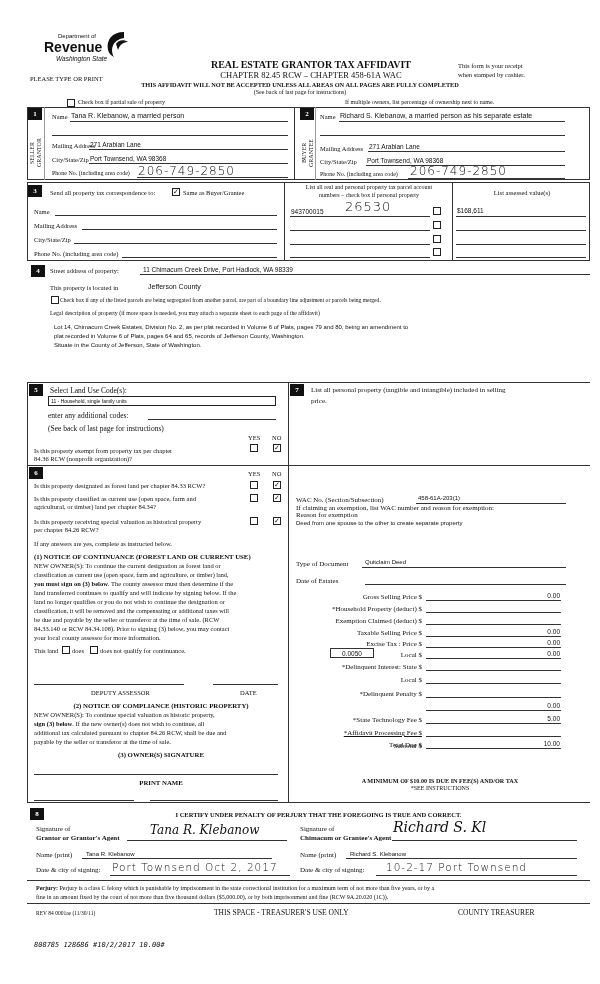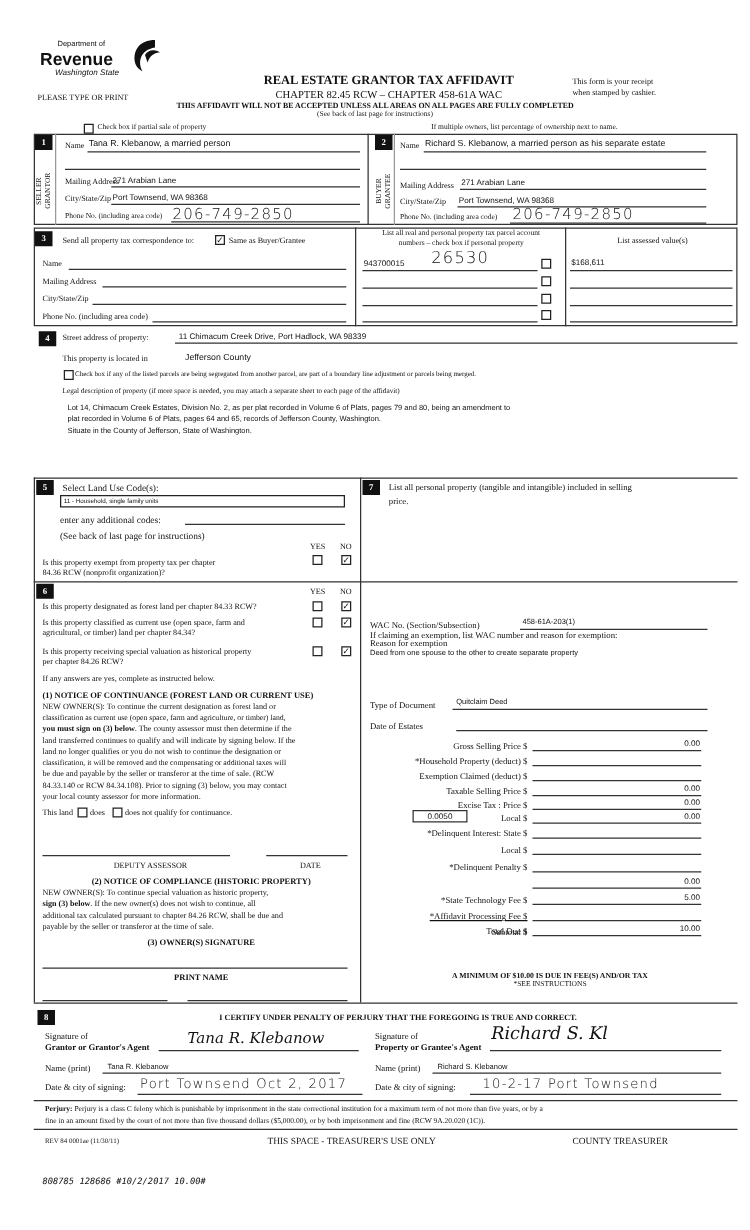--- a/index.html
+++ b/index.html
@@ -1,18 +1,18 @@
 <!DOCTYPE html>
 <html><head>
 <meta charset="utf-8">
 <style>
   * { box-sizing: border-box; margin: 0; padding: 0; }
   body { width: 600px; height: 984px; background: #fff; color: #111; font-family: "Liberation Serif", serif; position: relative; overflow: hidden; }
   .abs { position: absolute; }
-  .sans { font-family: "Liberation Sans", sans-serif; }
+  .sans { font-family: "Liberation Sans", sans-serif; margin-left: 12px; }
   .hand { font-family: "DejaVu Sans", sans-serif; font-weight: 300; letter-spacing: 1px; }
   .secnum { position: absolute; background: #111; color: #fff; font-size: 7px; font-weight: bold; width: 14px; height: 12px; text-align: center; line-height: 12px; }
   .line { position: absolute; border-bottom: 0.7px solid #333; }
   .lbl { font-size: 6.5px; white-space: nowrap; }
   .val { font-family: "Liberation Sans", sans-serif; font-size: 6.5px; white-space: nowrap; }
   .cb { position: absolute; width: 8px; height: 8px; border: 0.8px solid #222; background: #fff; font-size: 7px; line-height: 7px; text-align: center; font-family: "DejaVu Sans", sans-serif; }
   .box { position: absolute; border: 0.8px solid #333; }
   .vtext { position: absolute; writing-mode: vertical-rl; transform: rotate(180deg); font-size: 6px; text-align: center; line-height: 7px; }
   .right { text-align: right; }
 </style>
@@ -259,21 +259,21 @@
 <div class="abs lbl" style="left:290px;width:300px;text-align:center;top:785px;font-size:6px;">*SEE INSTRUCTIONS</div>
 
 <div class="abs" style="left:27px;top:802px;width:563px;border-top:0.8px solid #333;"></div>
 <div class="secnum" style="left:30px;top:808px;">8</div>
 <div class="abs lbl" style="left:27px;width:563px;text-align:center;top:811px;font-weight:bold;font-size:6.5px;padding-left:20px;">I CERTIFY UNDER PENALTY OF PERJURY THAT THE FOREGOING IS TRUE AND CORRECT.</div>
 <div class="abs lbl" style="left:36px;top:825px;font-size:7px;">Signature of</div>
 <div class="abs lbl" style="left:36px;top:834px;font-size:7px;font-weight:bold;">Grantor or Grantor's Agent</div>
 <div class="abs" style="left:150px;top:823px;font-family:'DejaVu Serif',serif;font-style:italic;font-size:12px;">Tana R. Klebanow</div>
 <div class="line" style="left:127px;top:840px;width:160px;"></div>
 <div class="abs lbl" style="left:300px;top:825px;font-size:7px;">Signature of</div>
-<div class="abs lbl" style="left:300px;top:834px;font-size:7px;font-weight:bold;">Property or Grantee's Agent</div>
+<div class="abs lbl" style="left:300px;top:834px;font-size:7px;font-weight:bold;">Chimacum or Grantee's Agent</div>
 <div class="abs" style="left:393px;top:819px;font-family:'DejaVu Serif',serif;font-style:italic;font-size:14px;">Richard S. Kl</div>
 <div class="line" style="left:392px;top:840px;width:185px;"></div>
 
 <div class="abs lbl" style="left:36px;top:851px;font-size:7px;">Name (print)</div>
 <div class="abs val" style="left:86px;top:851px;font-size:6px;">Tana R. Klebanow</div>
 <div class="line" style="left:82px;top:858px;width:190px;"></div>
 <div class="abs lbl" style="left:300px;top:851px;font-size:7px;">Name (print)</div>
 <div class="abs val" style="left:350px;top:851px;font-size:6px;">Richard S. Klebanow</div>
 <div class="line" style="left:346px;top:858px;width:231px;"></div>
 

